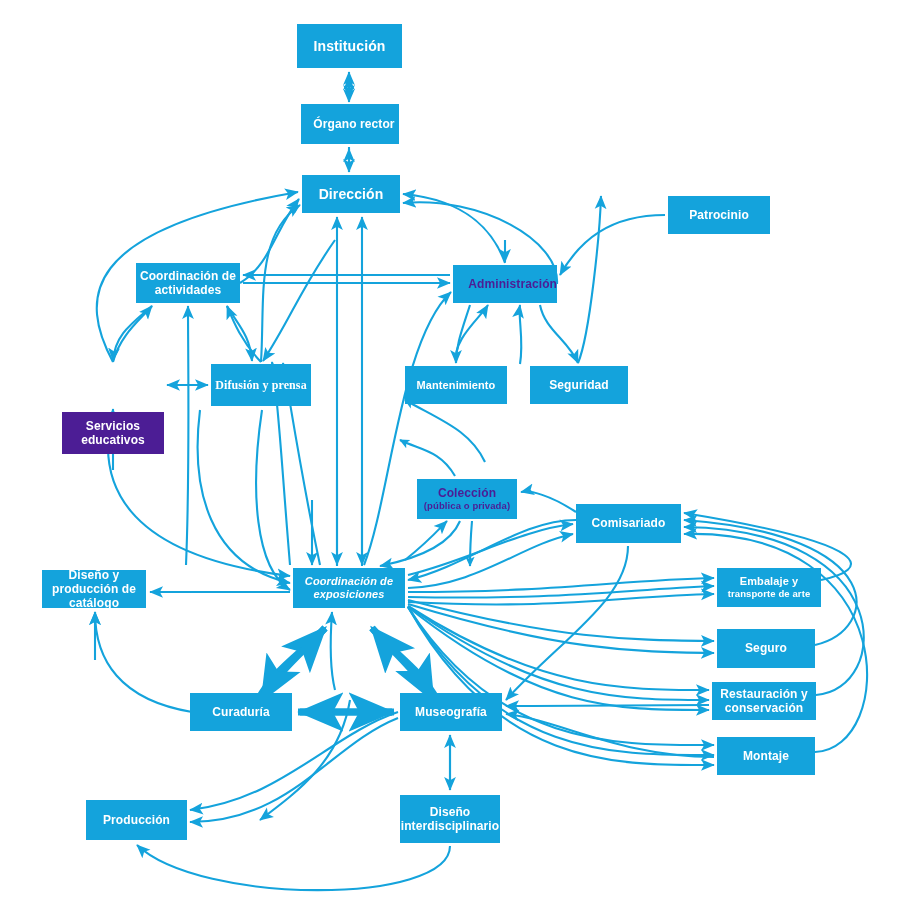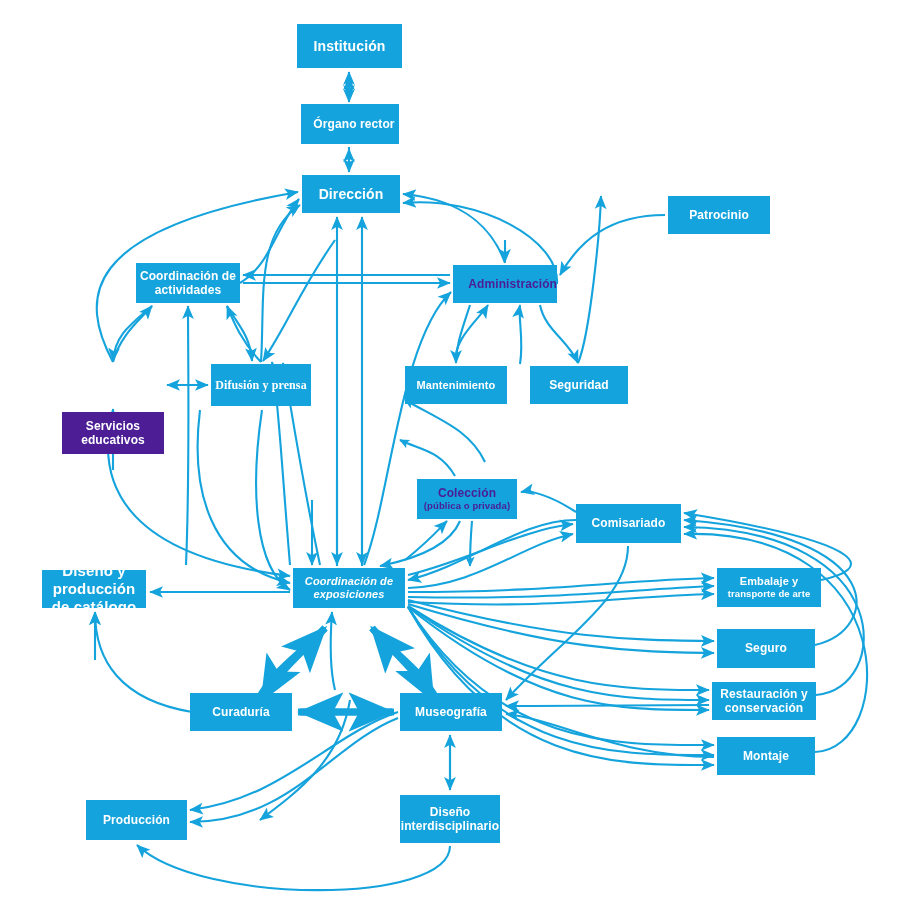--- a/index.html
+++ b/index.html
@@ -41,21 +41,21 @@
   .node .sub {
     display: block;
     width: 100%;
     font-size: 9.5px;
     font-weight: bold;
   }
   .fs-13 { font-size: 14px; }
   .fs-12 { font-size: 12px; }
   .fs-11 { font-size: 11px; }
   .fs-10 { font-size: 12px; }
-  .fs-9  { font-size: 15px; }
+  .fs-9  { font-size: 12px; }
 </style>
 </head>
 <body>
 
 <div id="canvas">
 
   <svg id="edges" viewBox="0 0 912 924" xmlns="http://www.w3.org/2000/svg">
     <defs>
       <marker id="ah" markerWidth="7" markerHeight="7" refX="6.2" refY="3.2" orient="auto" markerUnits="strokeWidth">
         <path d="M0,0.4 L6.6,3.2 L0,6 L1.5,3.2 Z" fill="#14A3DC"></path>

